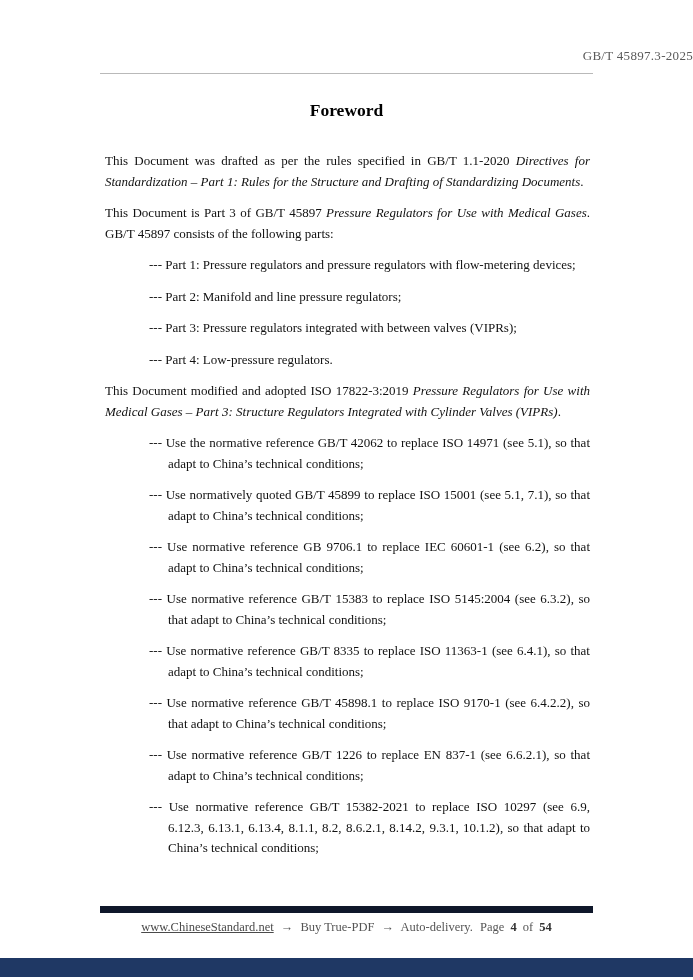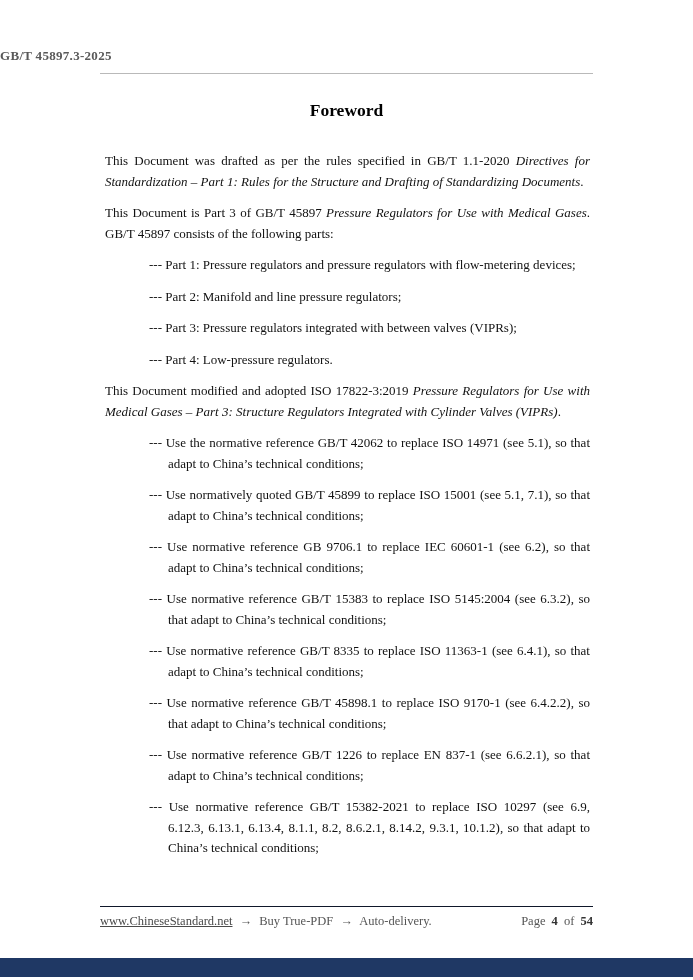--- a/index.html
+++ b/index.html
@@ -13,23 +13,23 @@
     height: 980px;
     background: #ffffff;
     overflow: hidden;
     font-family: "Liberation Serif", "DejaVu Serif", serif;
     color: #111111;
   }
   .doc-header {
     padding-top: 48px;
   }
   .doc-number {
-    text-align: left;
+    text-align: right;
     font-size: 13px;
-    font-weight: bold;
+    font-weight: normal;
     color: #595959;
     letter-spacing: 0.3px;
   }
   .header-rule {
     border: 0;
     border-top: 1px solid #b9b9b9;
     margin: 9px 100px 0 100px;
   }
   .title {
     margin: 26px 0 30px 0;
@@ -53,26 +53,26 @@
     padding-left: 28px;
   }
   .italic {
     font-style: italic;
   }
   .doc-footer {
     position: absolute;
     top: 906px;
     left: 100px;
     right: 100px;
-    border-top: 1px solid #0f172a;
+    border-top: 7px solid #0f172a;
     padding-top: 7px;
     font-size: 12.5px;
     color: #555555;
     display: flex;
-    justify-content: space-between;
+    justify-content: center;
     align-items: baseline;
   }
   .footer-left span, .footer-left a {
     margin-right: 4px;
   }
   .footer-link {
     color: #4a4a4a;
     text-decoration: underline;
     cursor: pointer;
   }

